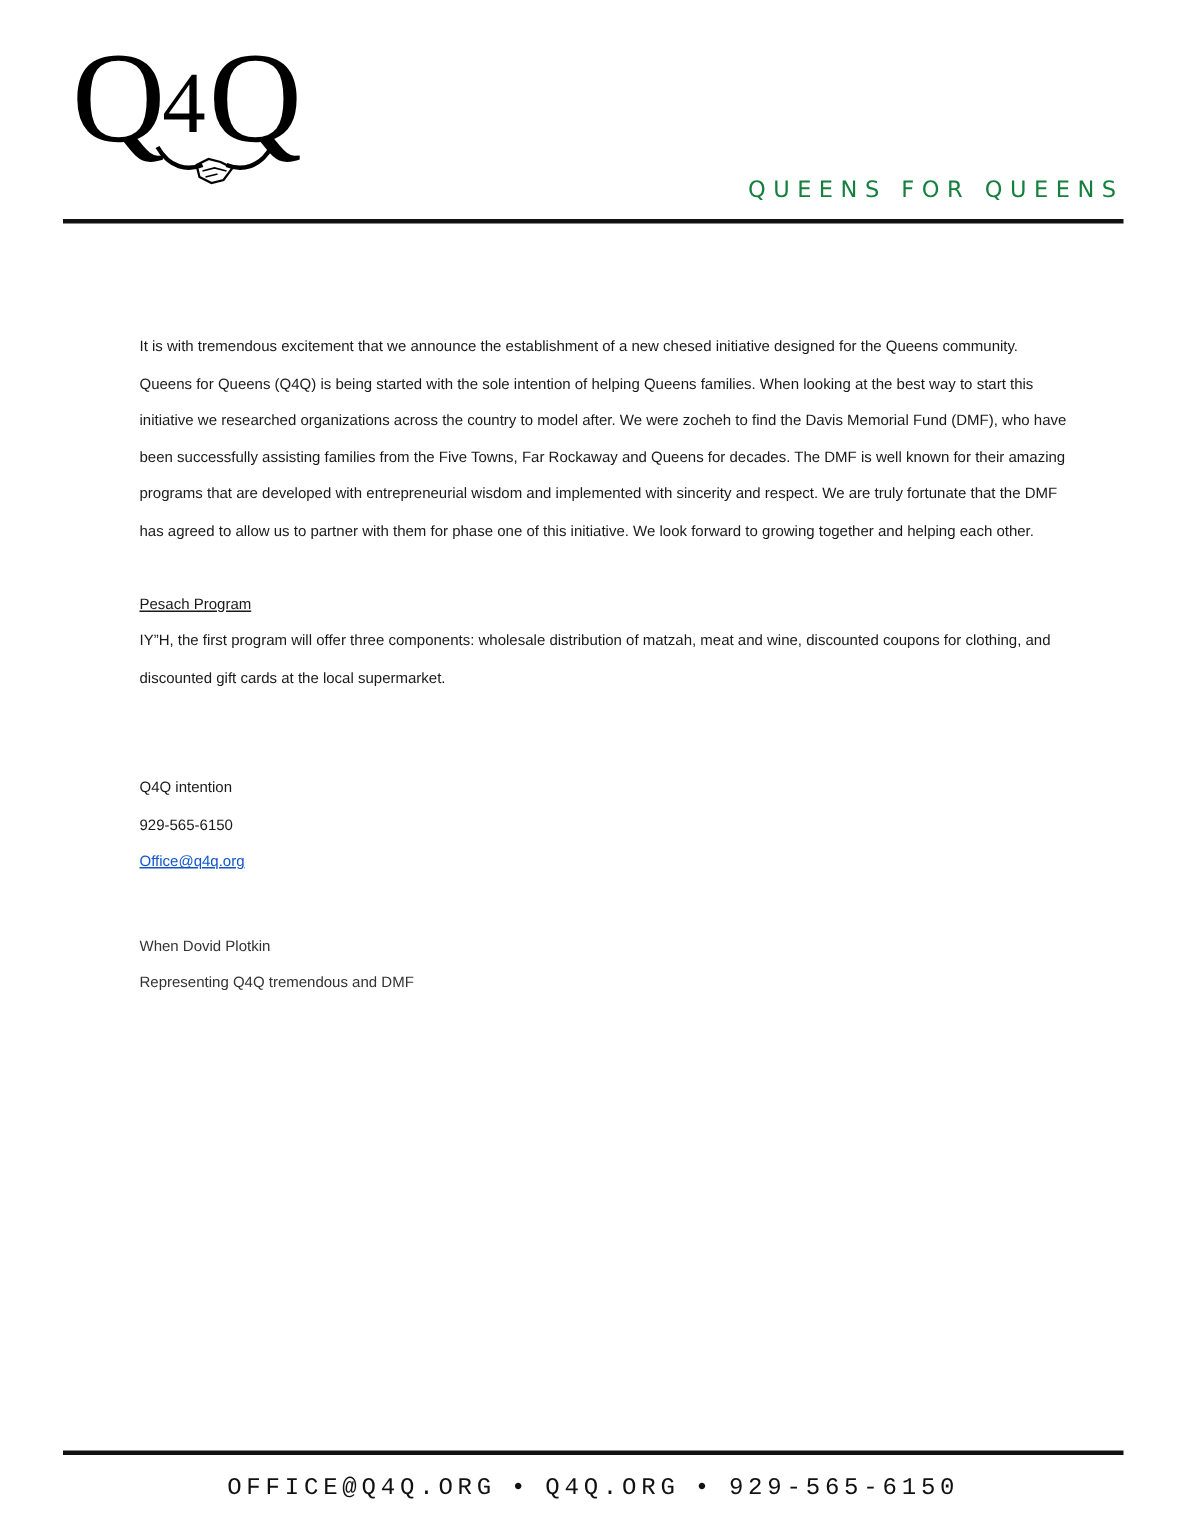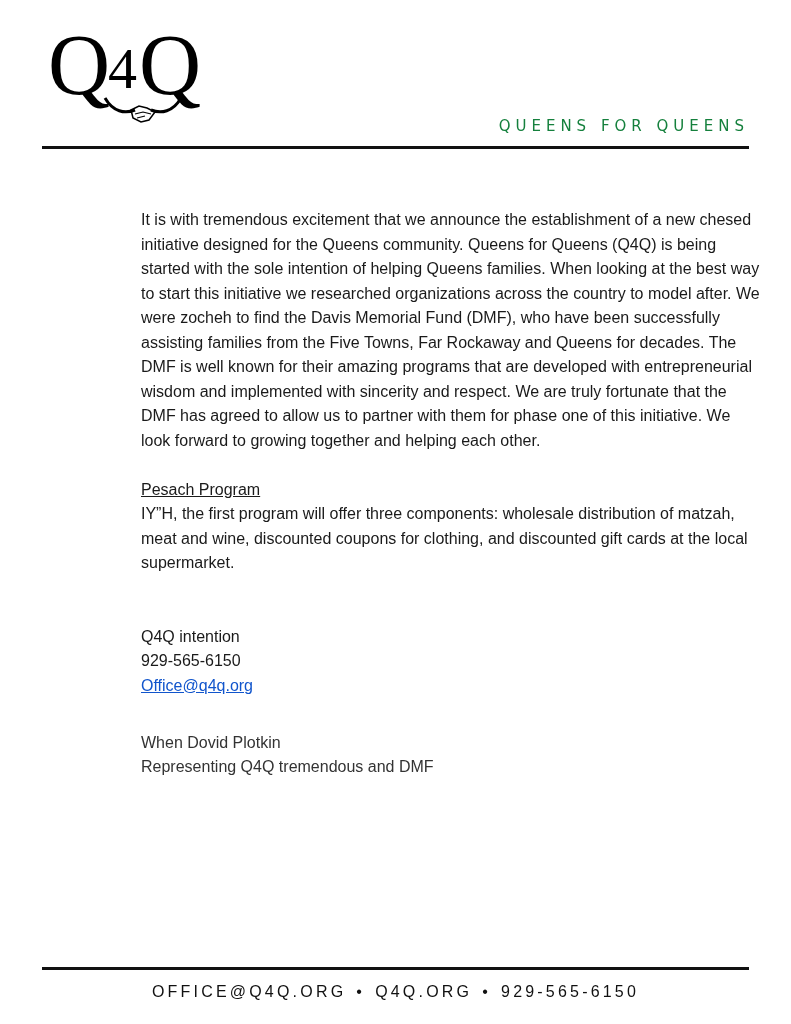--- a/index.html
+++ b/index.html
@@ -4,23 +4,23 @@
   <style>
     html, body { margin: 0; padding: 0; background: #ffffff; }
     body { width: 791px; height: 1024px; position: relative; overflow: hidden; font-family: "Liberation Sans", sans-serif; color: #111; }
     .logo { position: absolute; left: 48px; top: 30px; width: 175px; height: 100px; }
     .logo-text { position: absolute; left: 0; top: -8px; font-family: "Liberation Serif", serif; font-size: 86px; letter-spacing: -4px; line-height: 1; color: #000; }
     .logo-text .four { font-size: 58px; position: relative; top: -6px; letter-spacing: 0; margin: 0 2px; }
     .handshake { position: absolute; left: 55px; top: 62px; width: 80px; height: 38px; }
     .tagline { position: absolute; right: 42px; top: 117px; font-family: "DejaVu Sans", sans-serif; font-size: 15px; letter-spacing: 5px; color: #15803d; }
     .rule-top { position: absolute; left: 42px; right: 42px; top: 146px; height: 3px; background: #111; }
     .rule-bottom { position: absolute; left: 42px; right: 42px; top: 967px; height: 3px; background: #111; }
-    .footer { position: absolute; left: 0; right: 0; top: 983px; text-align: center; font-family: Liberation Sans, sans-serif; font-size: 16px; letter-spacing: 3.2px; color: #111; }
+    .footer { position: absolute; left: 0; right: 0; top: 983px; text-align: center; font-family: Liberation Mono, monospace; font-size: 16px; letter-spacing: 3.2px; color: #111; }
     .footer .dot { margin: 0 10px; }
-    .content { position: absolute; left: 93px; top: 208px; width: 620px; font-size: 16px; line-height: 24.5px; color: #1a1a1a; margin-left: 48px; }
+    .content { position: absolute; left: 93px; top: 220px; width: 620px; font-size: 10px; line-height: 24.5px; color: #1a1a1a; }
     .content p { margin: 0; }
     .gap { height: 24.5px; }
     .heading { font-weight: normal; text-decoration: underline; }
     a { color: #1155cc; text-decoration: underline; }
     .sig-line { margin-bottom: 8px; line-height: 24px; color: #333; }
   </style>
 </head>
 <body>
 
 <div class="logo">

